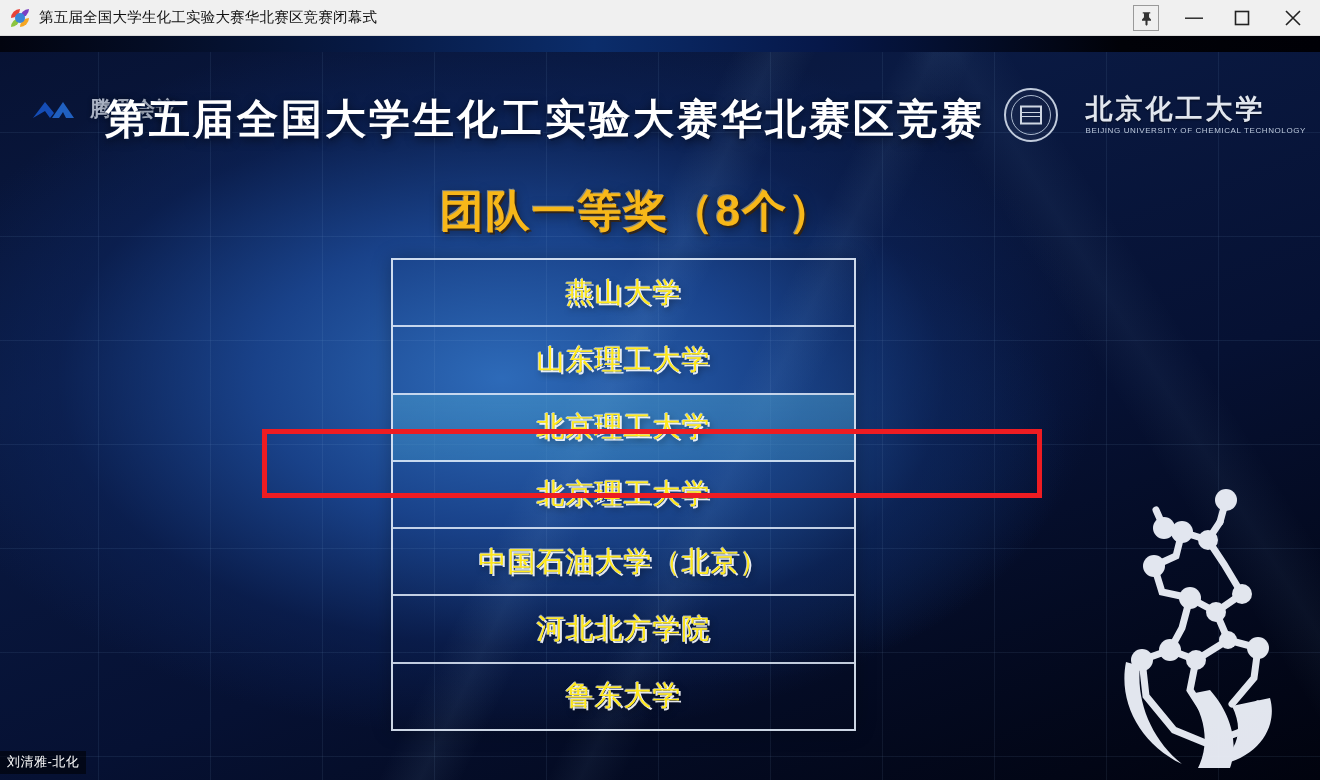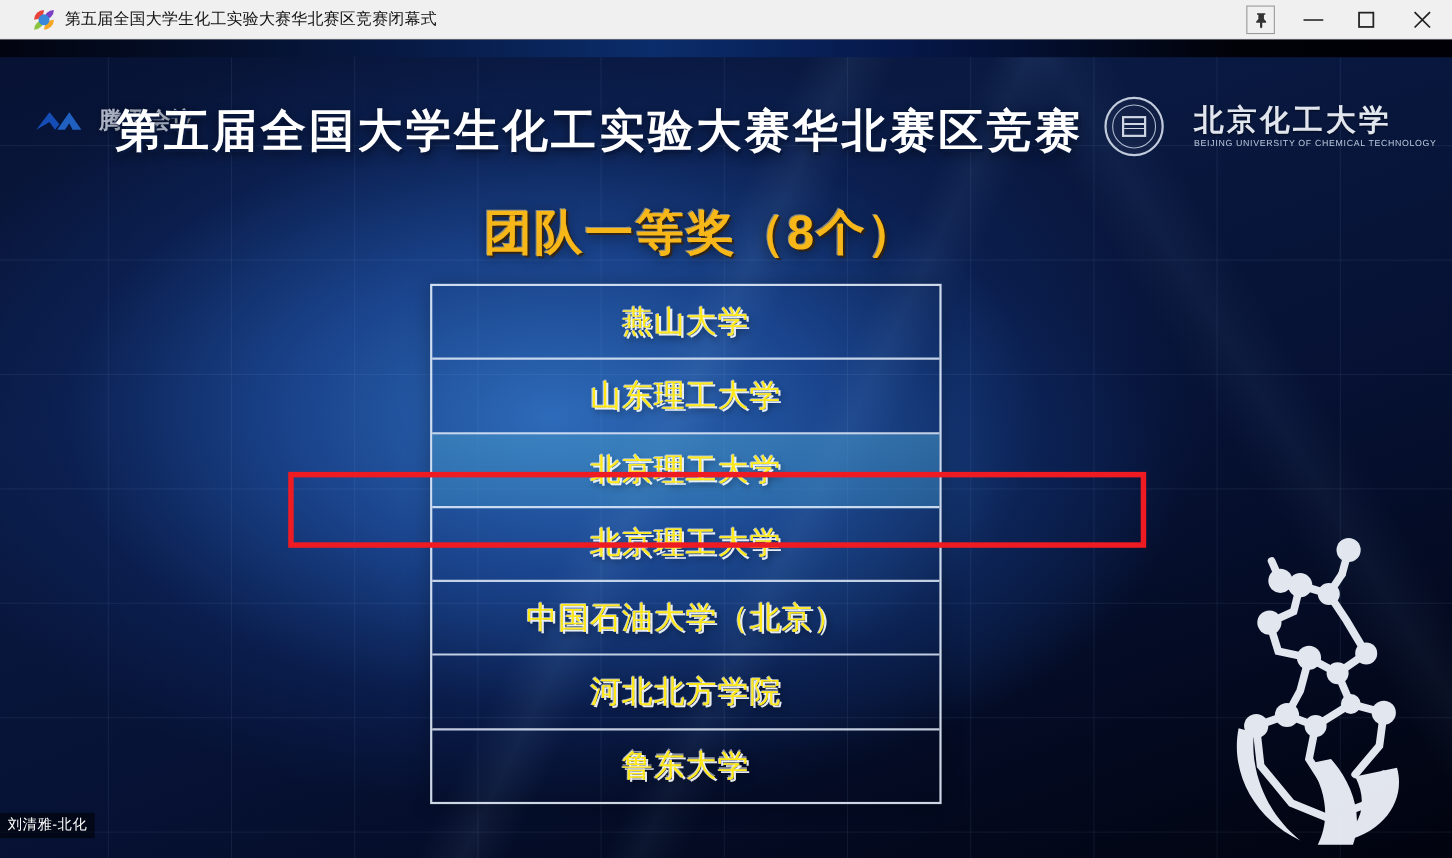--- a/index.html
+++ b/index.html
@@ -15,21 +15,20 @@
     position: relative;
     width: 1320px; height: 780px;
     background: #f0f0f0;
   }
   #titlebar {
     position: absolute; top: 0; left: 0;
     width: 1320px; height: 36px;
     background: #f0f0f0;
     display: flex; align-items: center;
     border-bottom: 1px solid #dcdcdc;
-    padding-left: 20px;
   }
   #app-icon {
     width: 18px; height: 18px;
     margin-left: 11px; margin-right: 10px;
     position: relative; flex: 0 0 auto;
   }
   #app-icon .pw {
     position: absolute; width: 9px; height: 9px;
     border-radius: 9px 0 9px 0;
   }
@@ -219,21 +218,21 @@
   }
 
   
   #molecule {
     position: absolute; right: 18px; bottom: 8px;
     width: 190px; height: 290px; opacity: .95;
   }
 
   
   #name-tag {
-    position: absolute; left: 0; bottom: 18px;
+    position: absolute; left: 0; bottom: 6px;
     padding: 2px 7px 3px 7px;
     background: rgba(0,0,0,0.55);
     color: #ffffff;
     font-size: 13px;
     letter-spacing: .5px;
     white-space: nowrap;
   }
 </style>
 </head>
 <body>

